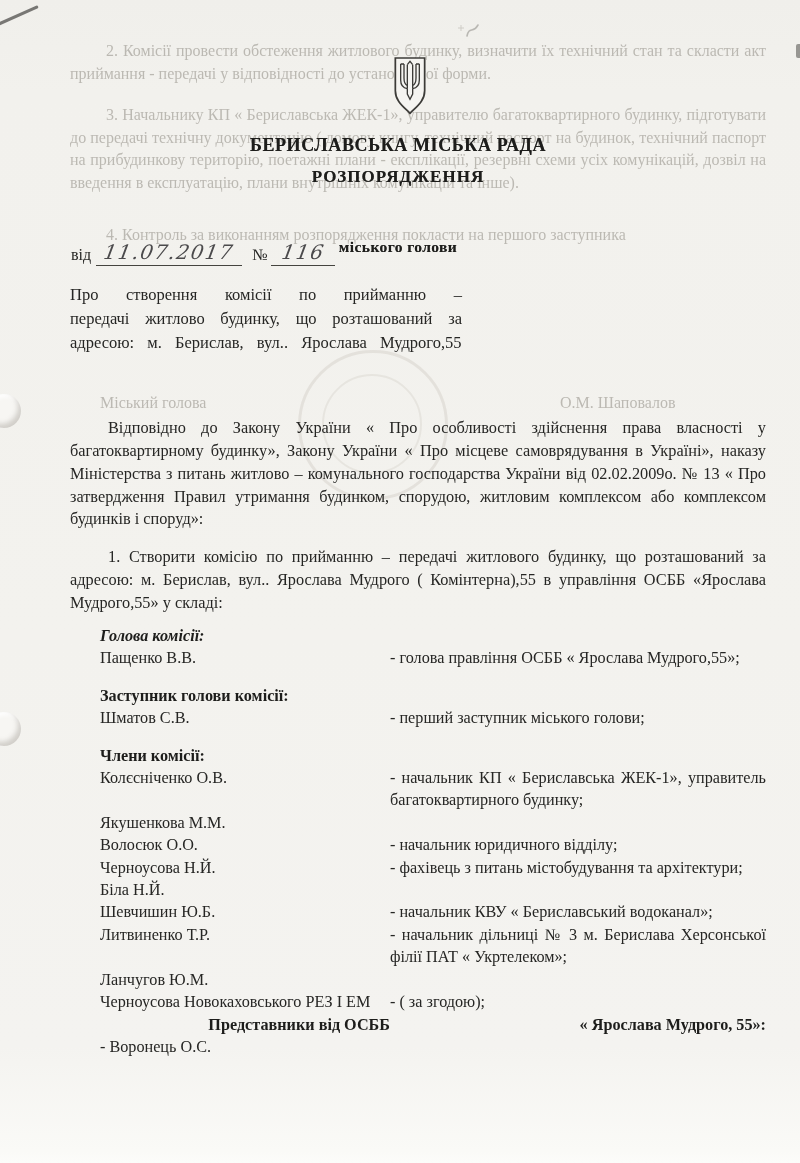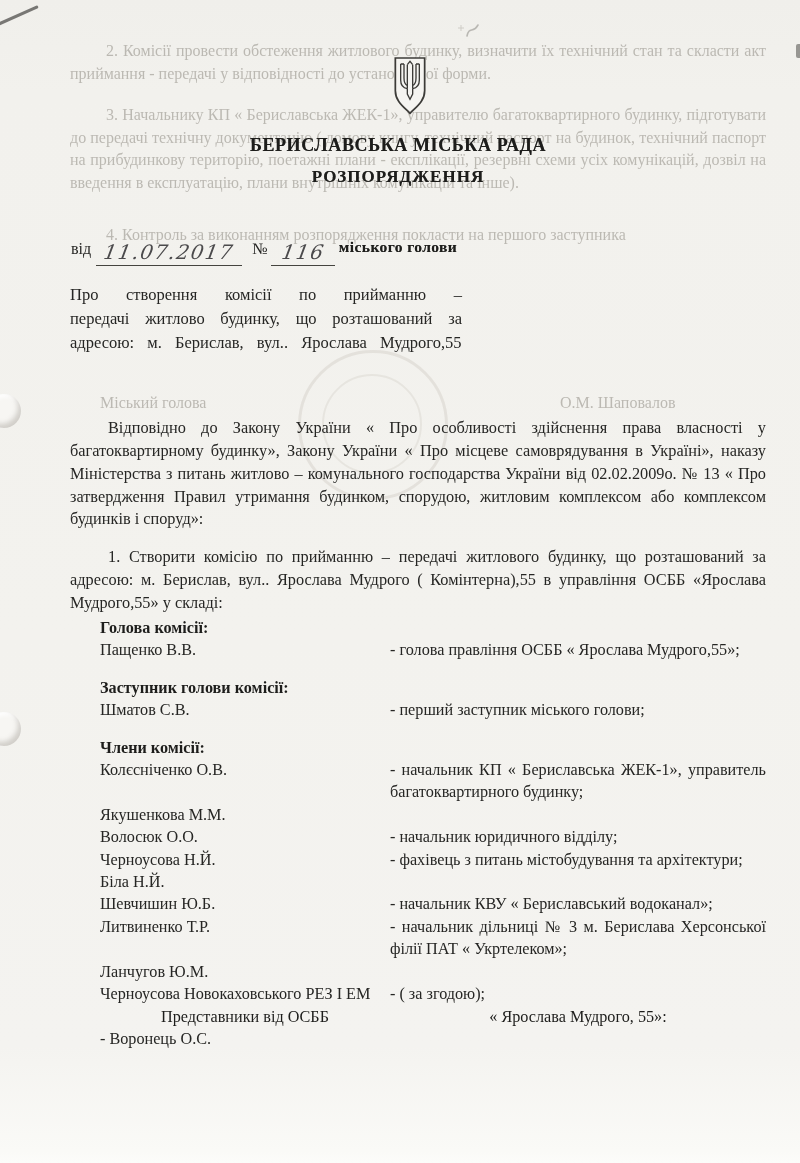--- a/index.html
+++ b/index.html
@@ -40,44 +40,44 @@
   .bt-sig-name{left:560px;top:392px;filter:blur(.7px);}
   
   .emblem{position:absolute;left:390px;top:56px;z-index:3;}
   
   .hdr{position:absolute;left:0;width:796px;text-align:center;font-weight:bold;color:#1d1d1b;z-index:3;
     text-shadow:0 0 .5px rgba(30,30,28,.6);}
   .org{top:135px;font-size:18px;letter-spacing:.6px;}
   .doctype{top:167px;font-size:17px;letter-spacing:1px;}
   .subtype{top:202px;font-size:15.5px;letter-spacing:.4px;margin-top:36px;}
   
-  .dateline{position:absolute;left:71px;top:240px;display:flex;z-index:3;font-size:16px;}
+  .dateline{position:absolute;left:71px;top:240px;display:flex;align-items:flex-end;z-index:3;font-size:16px;}
   .dl-label{padding-bottom:2px;}
   .hand-slot{border-bottom:1.6px solid #45443f;display:flex;justify-content:center;align-items:flex-end;}
   .slot-date{width:146px;margin-left:5px;}
   .slot-no{width:64px;margin-left:4px;}
   .no-label{margin-left:10px;padding-bottom:2px;}
   .hand{display:inline-block;font-family:"DejaVu Serif", serif;font-style:italic;
     transform:skewX(-10deg);font-size:20px;letter-spacing:1.5px;color:#4b4a4c;
     padding-bottom:1px;white-space:nowrap;}
   
   .subject{position:absolute;left:70px;top:283px;width:392px;font-size:16.5px;line-height:24px;
     text-align:justify;word-spacing:9px;z-index:3;}
   .para{position:absolute;left:70px;width:696px;font-size:16.3px;line-height:22.8px;
     text-align:justify;text-indent:38px;z-index:3;}
   .intro{top:401px;}
   .item1{top:530px;}
   
   .commission{position:absolute;left:100px;top:609px;width:666px;font-size:16.2px;line-height:22.4px;z-index:3;}
   .clabel{font-weight:bold;color:#1d1d1b;margin-top:15px;}
-  .clabel.first{margin-top:8px;}
+  .clabel.first{margin-top:16px;font-style:italic;}
   .crow{display:flex;align-items:flex-start;}
   .cname{flex:0 0 290px;width:290px;}
   .crole{flex:1;text-align:justify;}
-  .crow.bold .cname,.crow.bold .crole{font-weight:normal;color:#1d1d1b;text-align:center;}
+  .crow.bold .cname,.crow.bold .crole{font-weight:bold;color:#1d1d1b;text-align:right;}
 </style>
 </head>
 <body>
 
 <div class="page">
 
   <div class="corner-line"></div>
   <div class="edge-sliver"></div>
   <svg class="pen-squiggle" width="26" height="22" viewBox="0 0 26 22">
     <path d="M3 8 h6 M6 5 v6" stroke="#b4b0a8" stroke-width="1" fill="none"></path>

